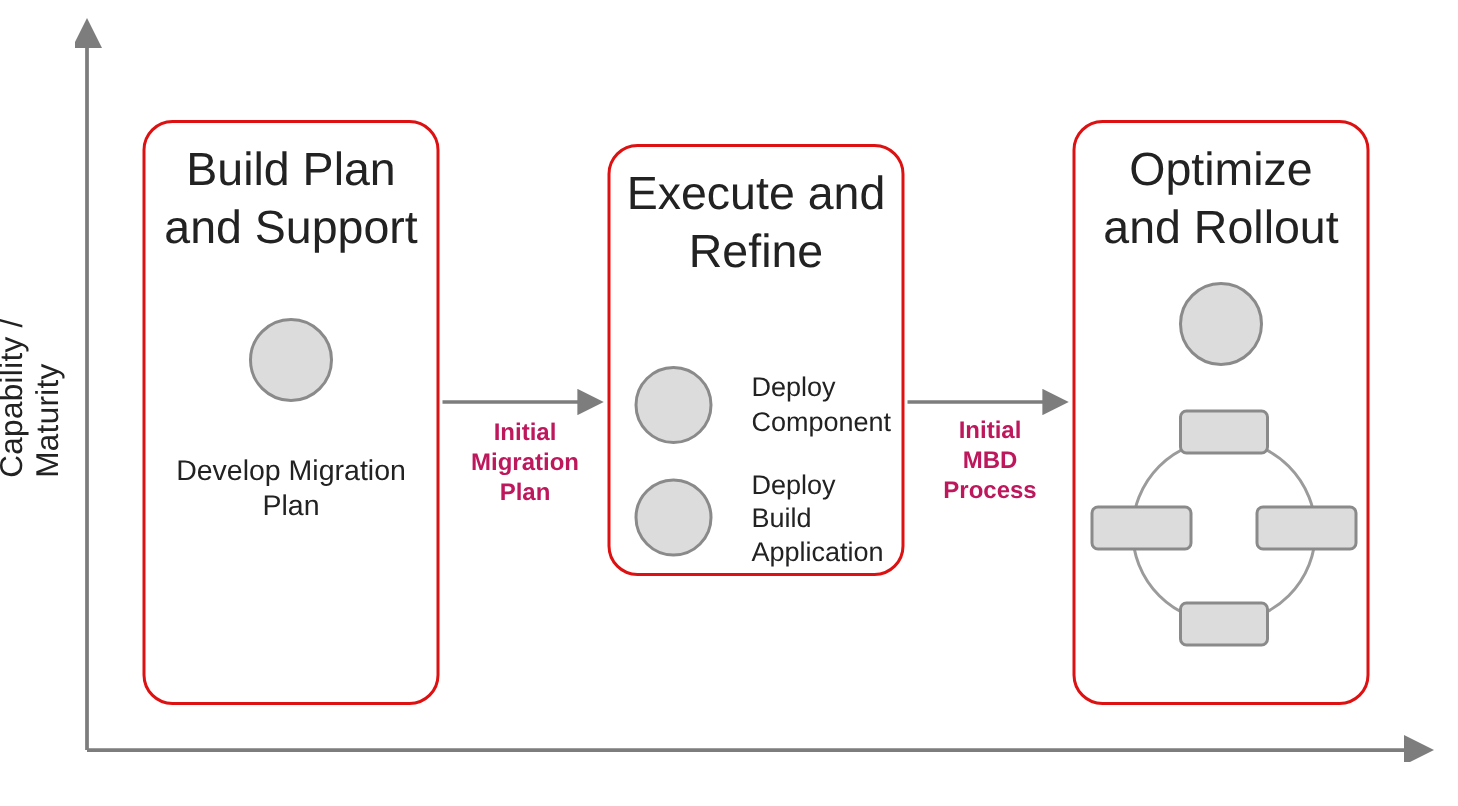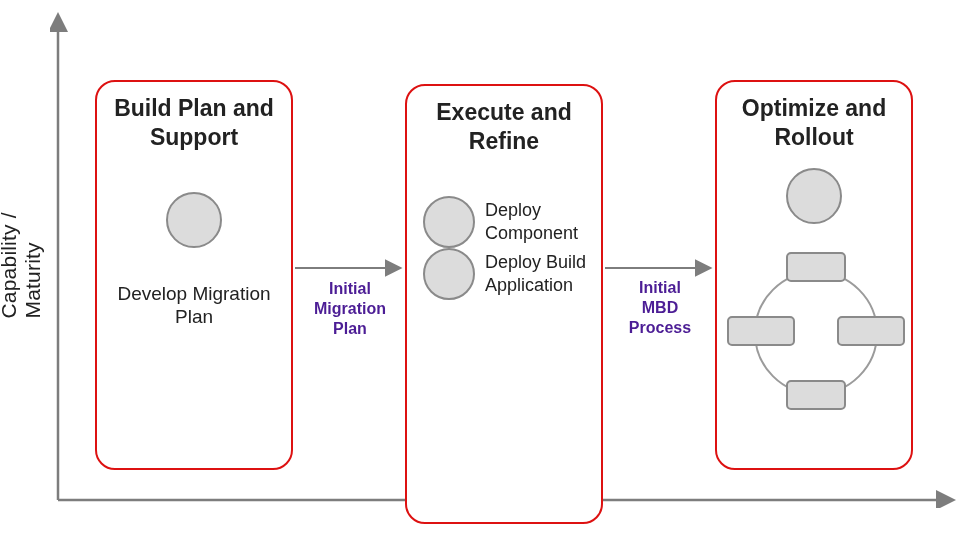--- a/index.html
+++ b/index.html
@@ -44,22 +44,22 @@
     position: absolute;
     width: 198px;
     border: 2px solid #d11;
     border-radius: 20px;
     background: #fff;
     text-align: center;
     padding: 12px 8px 20px 8px;
     box-sizing: border-box;
   }
   .card-title {
-    font-size: 23px;
-    font-weight: 700;
+    font-size: 31px;
+    font-weight: 400;
     line-height: 1.25;
     margin-bottom: 16px;
   }
   .item-circle {
     width: 52px;
     height: 52px;
     border-radius: 50%;
     background: #dcdcdc;
     border: 2px solid #8a8a8a;
     display: inline-block;
@@ -72,21 +72,22 @@
   
   .c1-body {
     margin-top: 40px;
   }
   .c1-body .item-label { margin-top: 30px; }
   
   .c2-row {
     display: flex;
     align-items: center;
     justify-content: flex-start;
-    gap: 10px;
+    gap: 26px;
+    margin-top: 16px;
     padding-left: 8px;
   }
   .c2-row .item-circle { flex: 0 0 auto; width: 48px; height: 48px; }
   .c2-row .item-label { text-align: left; font-size: 18px; }
 
   
   .c3-top {
     margin-top: 4px;
   }
   .c3-fig {
@@ -118,21 +119,21 @@
   .c3-rect.right  { left: 108px; top: 70px; width: 64px; }
 
   .arrow {
     position: absolute;
     pointer-events: none;
   }
   .arrow-label {
     position: absolute;
     font-size: 16px;
     font-weight: 600;
-    color: #4c1d95;
+    color: #be185d;
     text-align: center;
     line-height: 1.25;
   }
 </style>
 </head>
 <body>
 
 <div class="stage">
 
   <div class="y-axis-label">Capability / Maturity</div>
@@ -160,21 +161,21 @@
   <svg class="arrow" style="left:293px; top:258px;" width="112" height="20" viewBox="0 0 112 20">
     <defs>
       <marker id="ah2" viewBox="0 0 10 10" refX="8" refY="5" markerWidth="8" markerHeight="8" orient="auto-start-reverse">
         <path d="M 0 0 L 10 5 L 0 10 z" fill="#7d7d7d"></path>
       </marker>
     </defs>
     <line x1="2" y1="10" x2="106" y2="10" stroke="#7d7d7d" stroke-width="2.2" marker-end="url(#ah2)"></line>
   </svg>
   <div class="arrow-label" style="left:310px; top:279px; width:80px;">Initial Migration Plan</div>
 
-  <div class="card" style="left:405px; top:84px; height:440px;">
+  <div class="card" style="left:405px; top:96px; height:288px;">
     <div class="card-title">Execute and Refine</div>
     <div style="height:24px;"></div>
     <div class="c2-row">
       <span class="item-circle"></span>
       <div class="item-label">Deploy Component</div>
     </div>
     <div class="c2-row">
       <span class="item-circle"></span>
       <div class="item-label">Deploy Build Application</div>
     </div>

